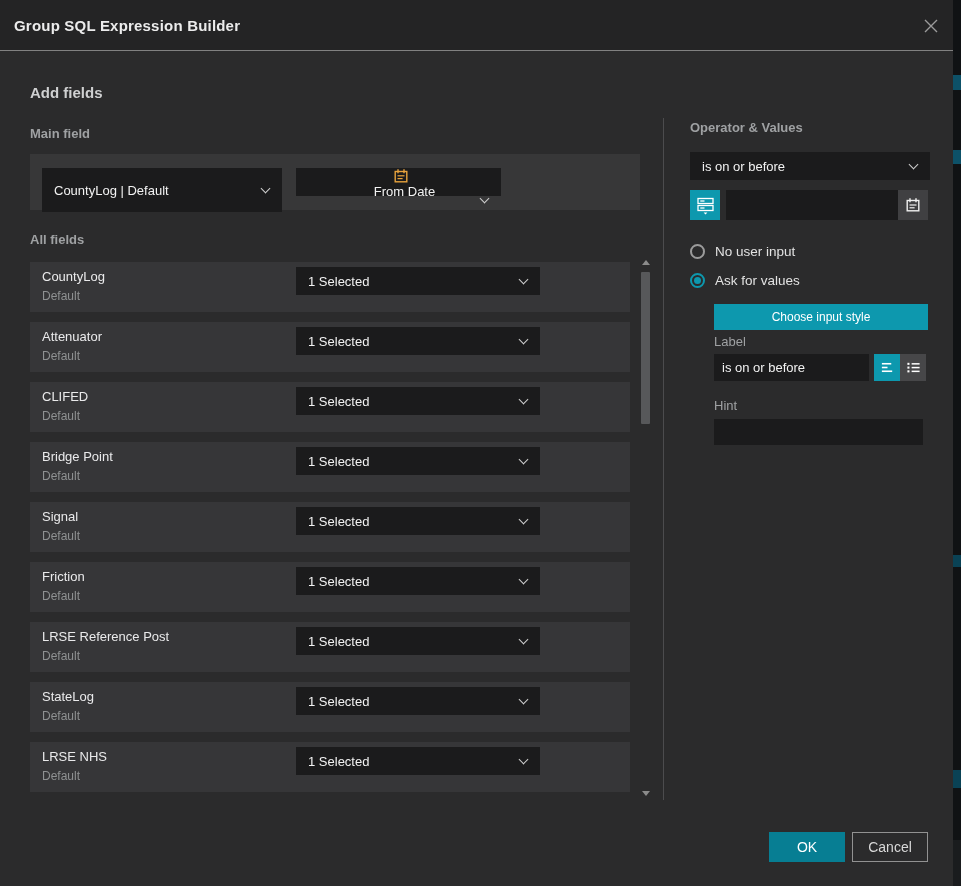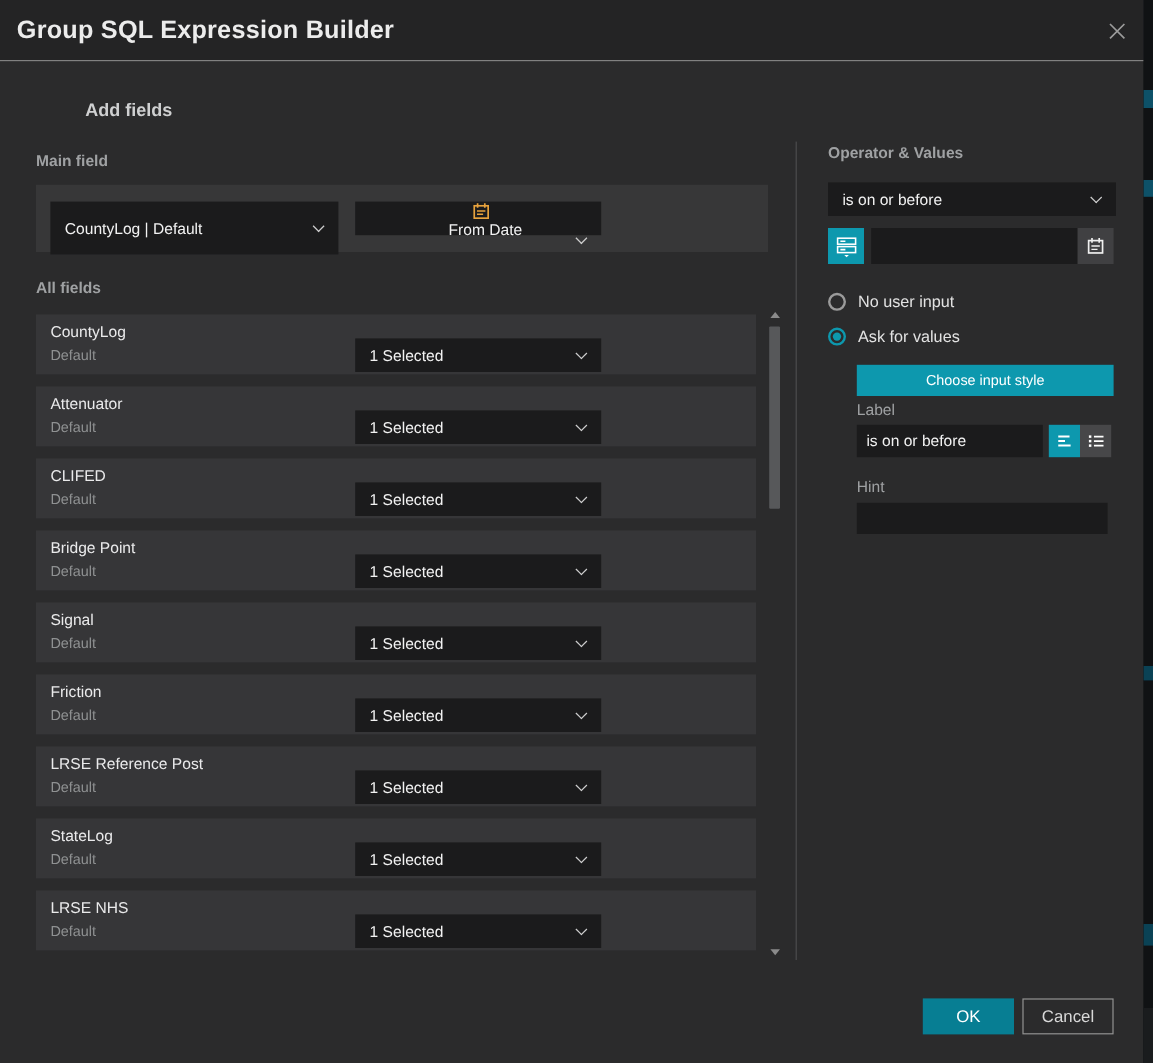--- a/index.html
+++ b/index.html
@@ -13,24 +13,24 @@
     --txt-dim:#9b9d9e;
   }
   *{box-sizing:border-box;margin:0;padding:0}
   html,body{width:961px;height:886px;overflow:hidden;background:#0f1113;
     font-family:"Liberation Sans",sans-serif;}
   .stage{position:relative;width:961px;height:886px;}
 
   
   .dialog{position:absolute;left:0;top:0;width:953px;height:886px;background:var(--dialog-bg);}
   .header{position:absolute;left:0;top:0;width:953px;height:51px;background:#242425;border-bottom:1px solid #818181;}
-  .title{position:absolute;left:14px;top:0;line-height:51px;font-size:21px;font-weight:700;color:#ececec;letter-spacing:.2px;}
+  .title{position:absolute;left:14px;top:0;line-height:51px;font-size:15px;font-weight:700;color:#ececec;letter-spacing:.2px;}
   .close{position:absolute;right:10px;top:14px;width:24px;height:24px;display:flex;align-items:center;justify-content:center;color:#9b9b9b;cursor:pointer;}
 
-  .h1{position:absolute;left:30px;top:84px;font-size:15px;font-weight:700;color:#cfd0d1;margin-left:41px;}
+  .h1{position:absolute;left:30px;top:84px;font-size:15px;font-weight:700;color:#cfd0d1;}
   .section-label{position:absolute;font-size:13px;font-weight:700;color:#9fa1a3;}
   .lbl-main{left:30px;top:126px;}
   .lbl-all{left:30px;top:232px;}
 
   
   .select{display:flex;align-items:center;background:var(--input-bg);color:var(--txt);
     font-size:13px;padding-left:12px;cursor:pointer;}
   .chev{width:7px;height:7px;border-right:1.6px solid #cfcfcf;border-bottom:1.6px solid #cfcfcf;
     transform:rotate(45deg);margin-left:auto;margin-right:13px;margin-top:-4px;flex:none;}
   .tinput{background:var(--input-bg);border:none;color:var(--txt);font-size:13px;
@@ -40,21 +40,21 @@
   .main-band{position:absolute;left:30px;top:154px;width:610px;height:56px;background:var(--band-bg);}
   .sel-layer{position:absolute;left:12px;top:14px;width:240px;height:44px;}
   .sel-datefield{position:absolute;left:266px;top:14px;width:205px;height:28px;flex-direction:column;}
   .cal-amber{color:var(--amber);display:flex;margin-right:8px;flex:none;}
 
   
   .list{position:absolute;left:30px;top:262px;width:600px;}
   .row{position:relative;height:50px;margin-bottom:10px;background:#363638;}
   .row-name{position:absolute;left:12px;top:7px;font-size:13px;color:#eaeaeb;}
   .row-sub{position:absolute;left:12px;top:27px;font-size:12px;color:#8f9192;}
-  .row-select{position:absolute;left:266px;top:20px;width:205px;height:28px;gap:29px;}
+  .row-select{position:absolute;left:266px;top:5px;width:244px;height:28px;gap:29px;}
 
   
   .scrollbar{position:absolute;left:640px;top:258px;width:12px;height:540px;}
   .scroll-up,.scroll-down{position:absolute;left:2px;width:0;height:0;cursor:pointer;}
   .scroll-up{top:2px;border-left:4px solid transparent;border-right:4px solid transparent;border-bottom:5px solid #8b8b8b;}
   .scroll-down{bottom:2px;border-left:4px solid transparent;border-right:4px solid transparent;border-top:5px solid #8b8b8b;}
   .scroll-thumb{position:absolute;left:1px;top:14px;width:9px;height:152px;background:#57585a;border-radius:1px;cursor:grab;}
 
   
   .vdivider{position:absolute;left:663px;top:118px;width:1px;height:682px;background:#4c4c4e;}

